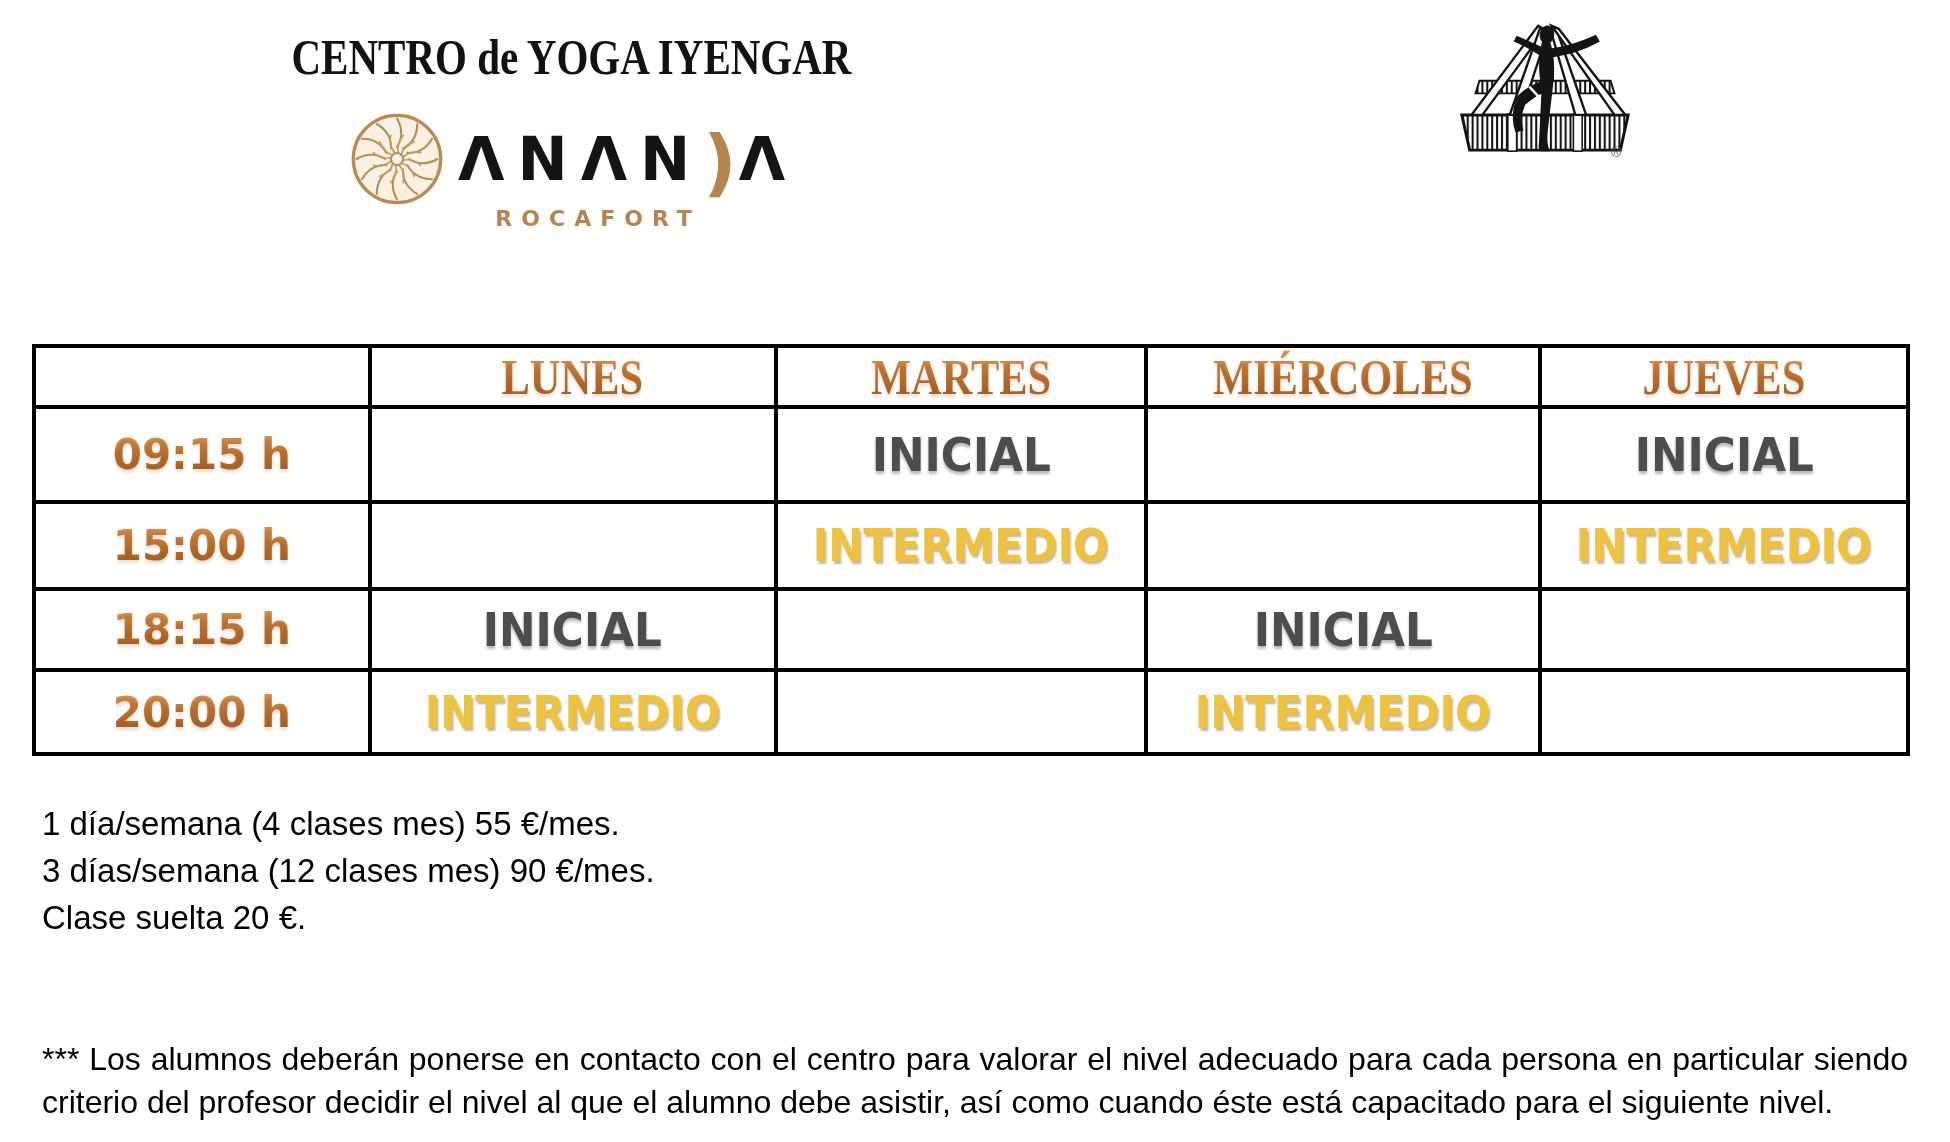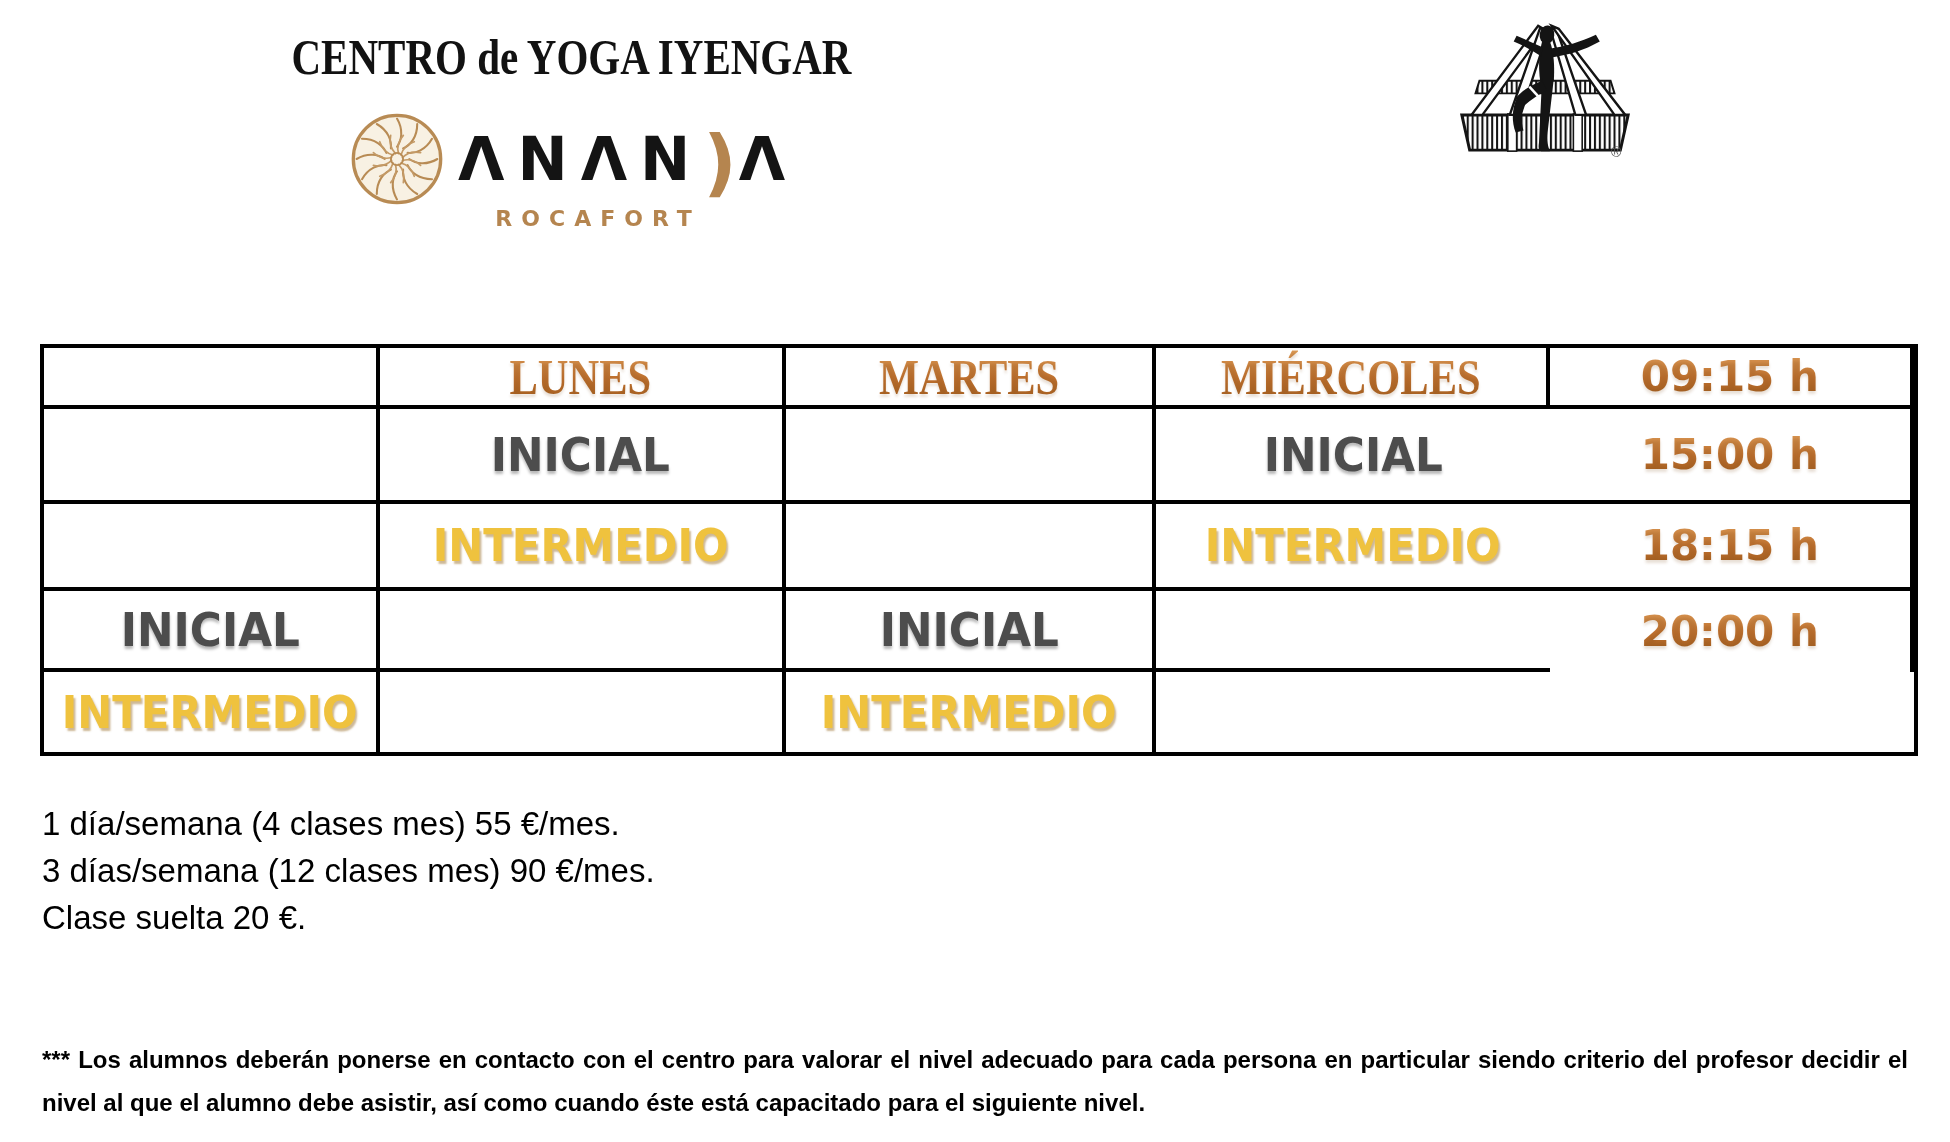--- a/index.html
+++ b/index.html
@@ -41,21 +41,21 @@
   
   .page-title {
     position:absolute; top:272px; left:0; width:100%;
     text-align:center; white-space:nowrap;
     font-weight:bold; font-size:60px; color:#000;
   }
   .page-title > span { display:inline-block; transform:scaleX(0.86); transform-origin:center; }
 
   
   .schedule {
-    position:absolute; left:40px; top:344px; width:1878px; height:412px;
+    position:absolute; left:32px; top:344px; width:1878px; height:412px;
     box-sizing:border-box; border:4px solid #000;
     display:grid;
     grid-template-columns:337fr 408fr 372fr 395fr 366fr;
     grid-template-rows:61px 95px 87px 81px 80px;
   }
   .cell {
     box-sizing:border-box;
     border-right:4px solid #000; border-bottom:4px solid #000;
     display:flex; align-items:center; justify-content:center;
     overflow:hidden;
@@ -89,21 +89,21 @@
   .level-text.inicial   { font-size:46px; color:#4d4d4d; text-shadow:0 3px 3px rgba(0,0,0,0.28); }
   .level-text.intermedio{ font-size:44px; color:#efc23e; text-shadow:2px 3px 2px rgba(145,98,22,0.45); }
 
   
   .pricing {
     position:absolute; left:42px; top:800px;
     font-size:33px; line-height:47px; color:#000;
   }
   .note {
     position:absolute; left:42px; top:1038px; width:1866px; margin:0;
-    font-weight:bold; font-size:24px; line-height:43px;
+    font-weight:normal; font-size:32px; line-height:43px;
     text-align:justify; color:#000;
   }
 </style>
 </head>
 <body>
 
 <div class="page">
 
   <div class="center-title">
     <span>CENTRO de YOGA IYENGAR</span>
@@ -193,20 +193,23 @@
     <div class="cell header-cell"></div>
     <div class="cell header-cell">
       <span class="day-text grad-orange">LUNES</span>
     </div>
     <div class="cell header-cell">
       <span class="day-text grad-orange">MARTES</span>
     </div>
     <div class="cell header-cell">
       <span class="day-text grad-orange">MIÉRCOLES</span>
     </div>
+    <div class="cell header-cell last-col">
+      <span class="day-text grad-orange">JUEVES</span>
+    </div>
 
   <div class="cell time-cell">
         <span class="time-text grad-orange">09:15 h</span>
       </div>
       <div class="cell class-cell"></div>
       <div class="cell class-cell">
         <span class="level-text inicial">INICIAL</span>
       </div>
       <div class="cell class-cell"></div>
       <div class="cell class-cell last-col">

